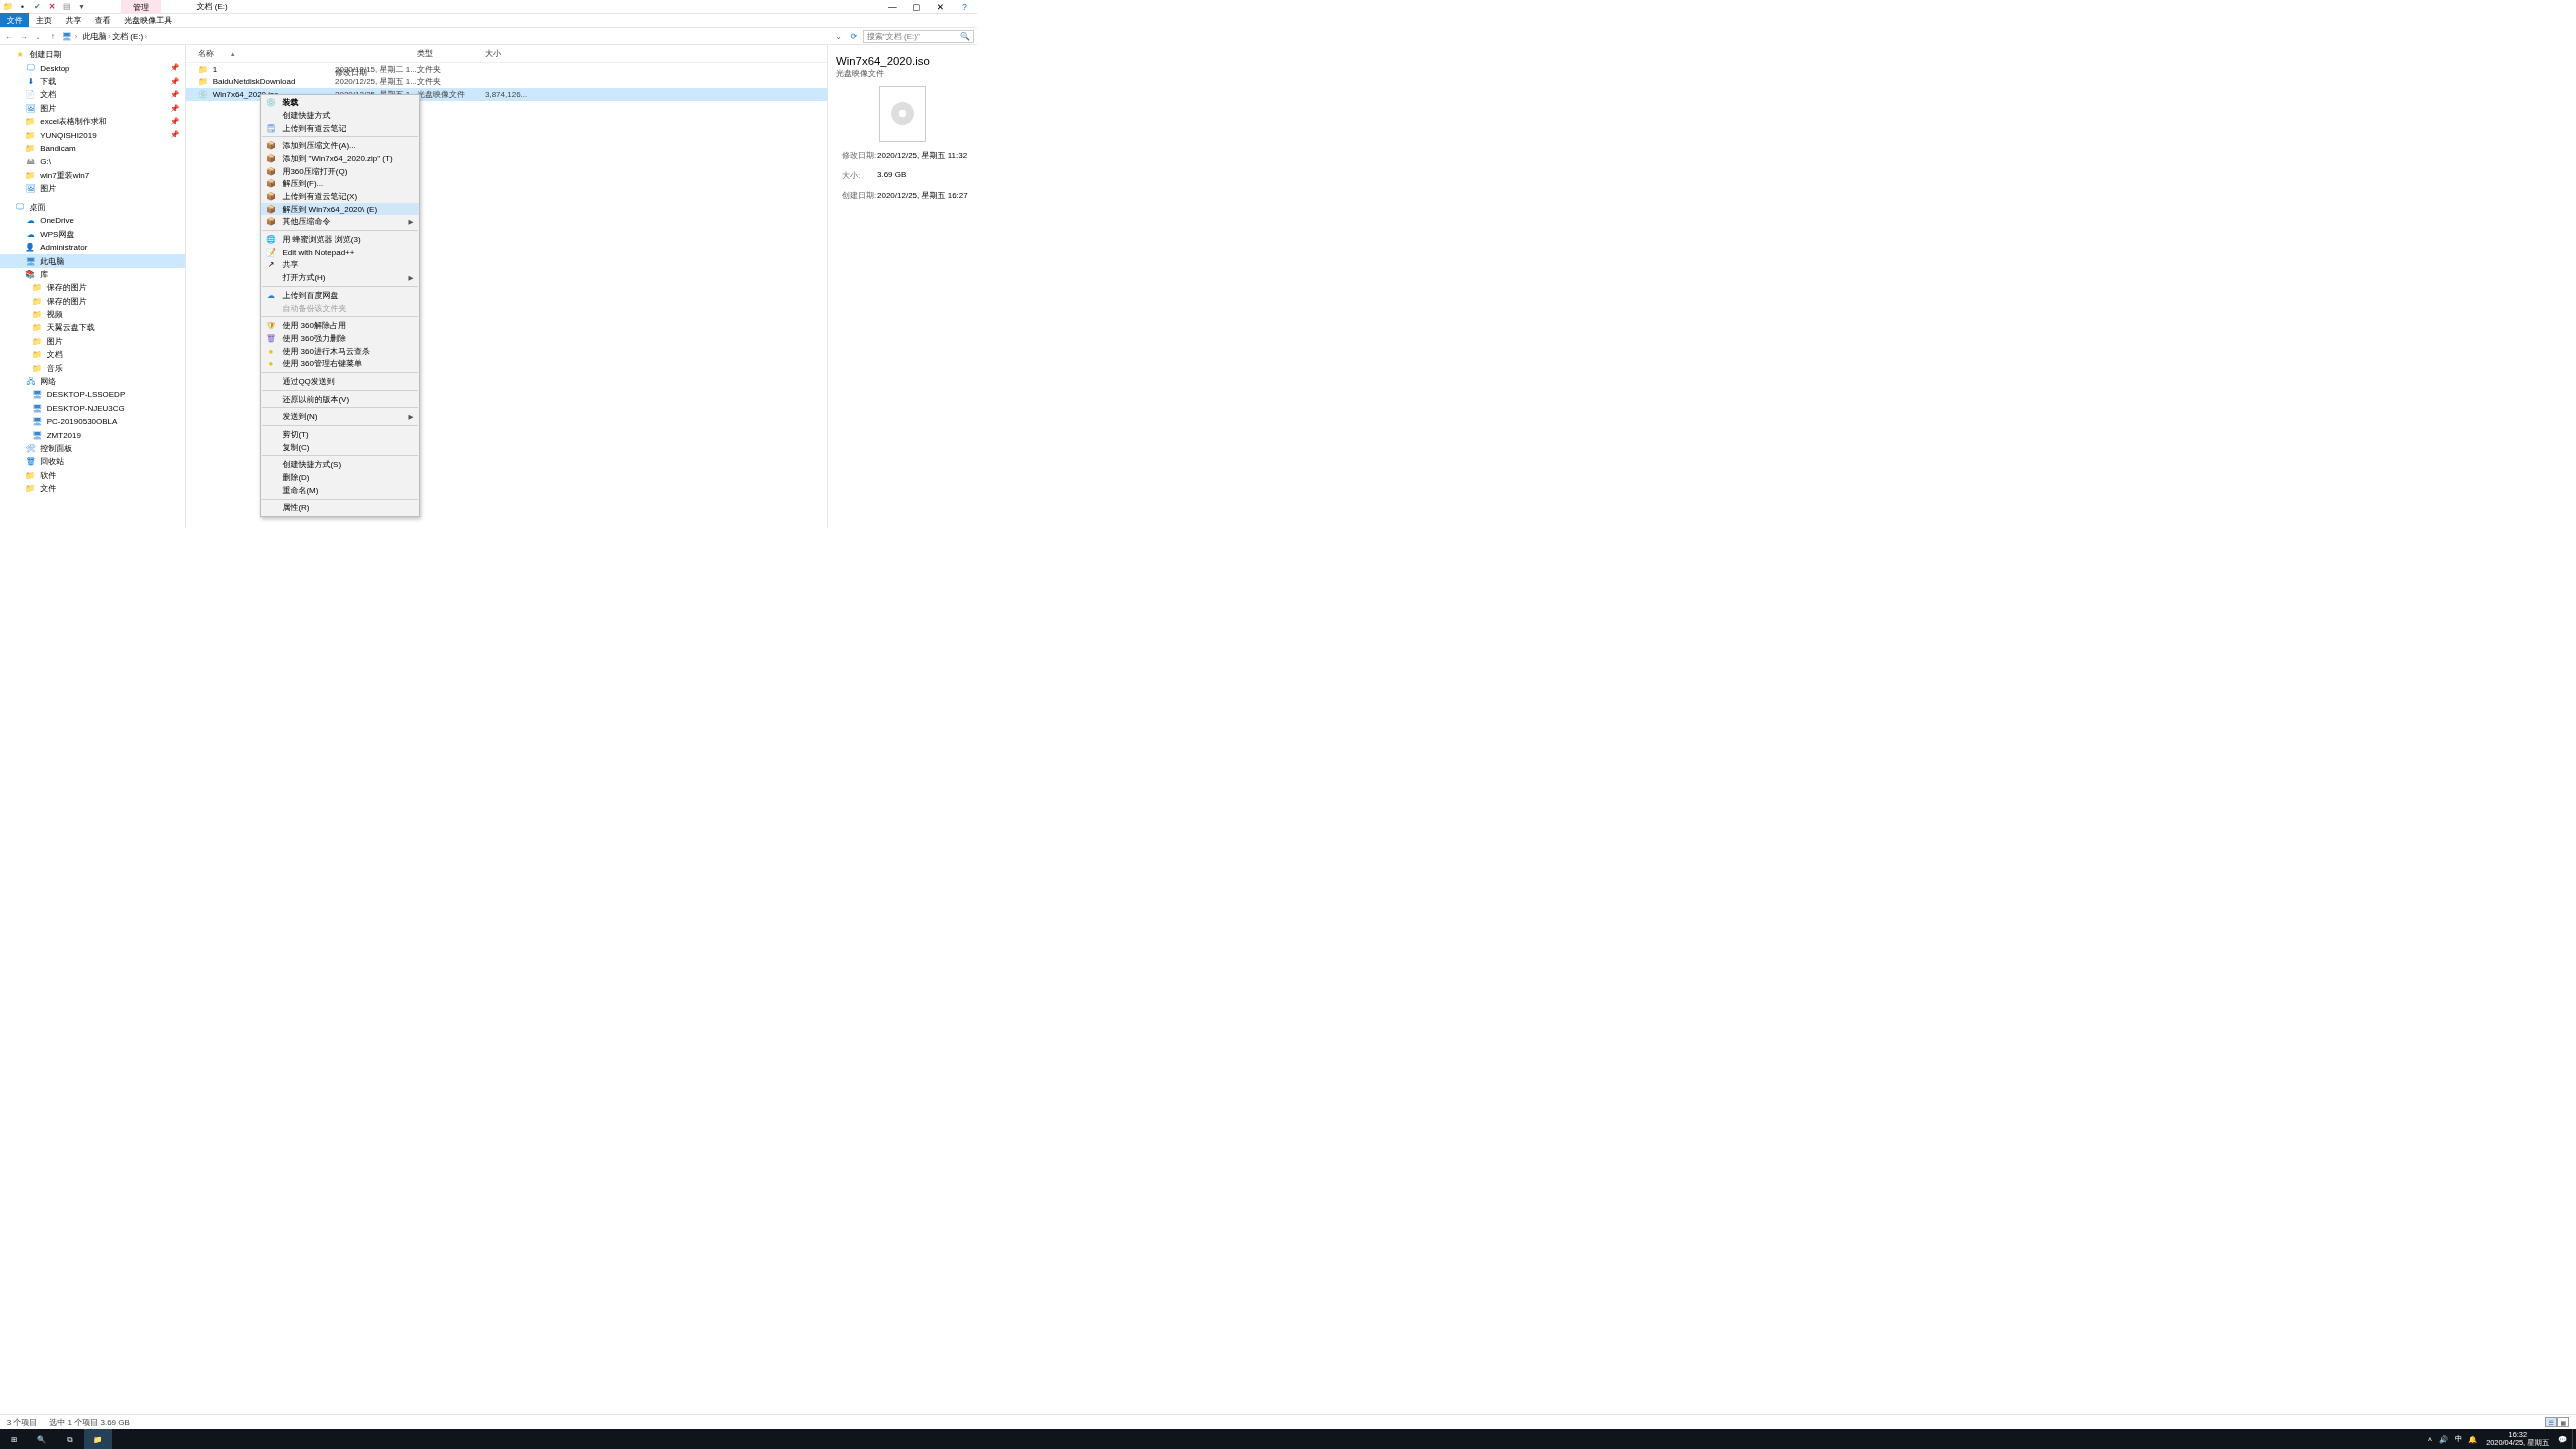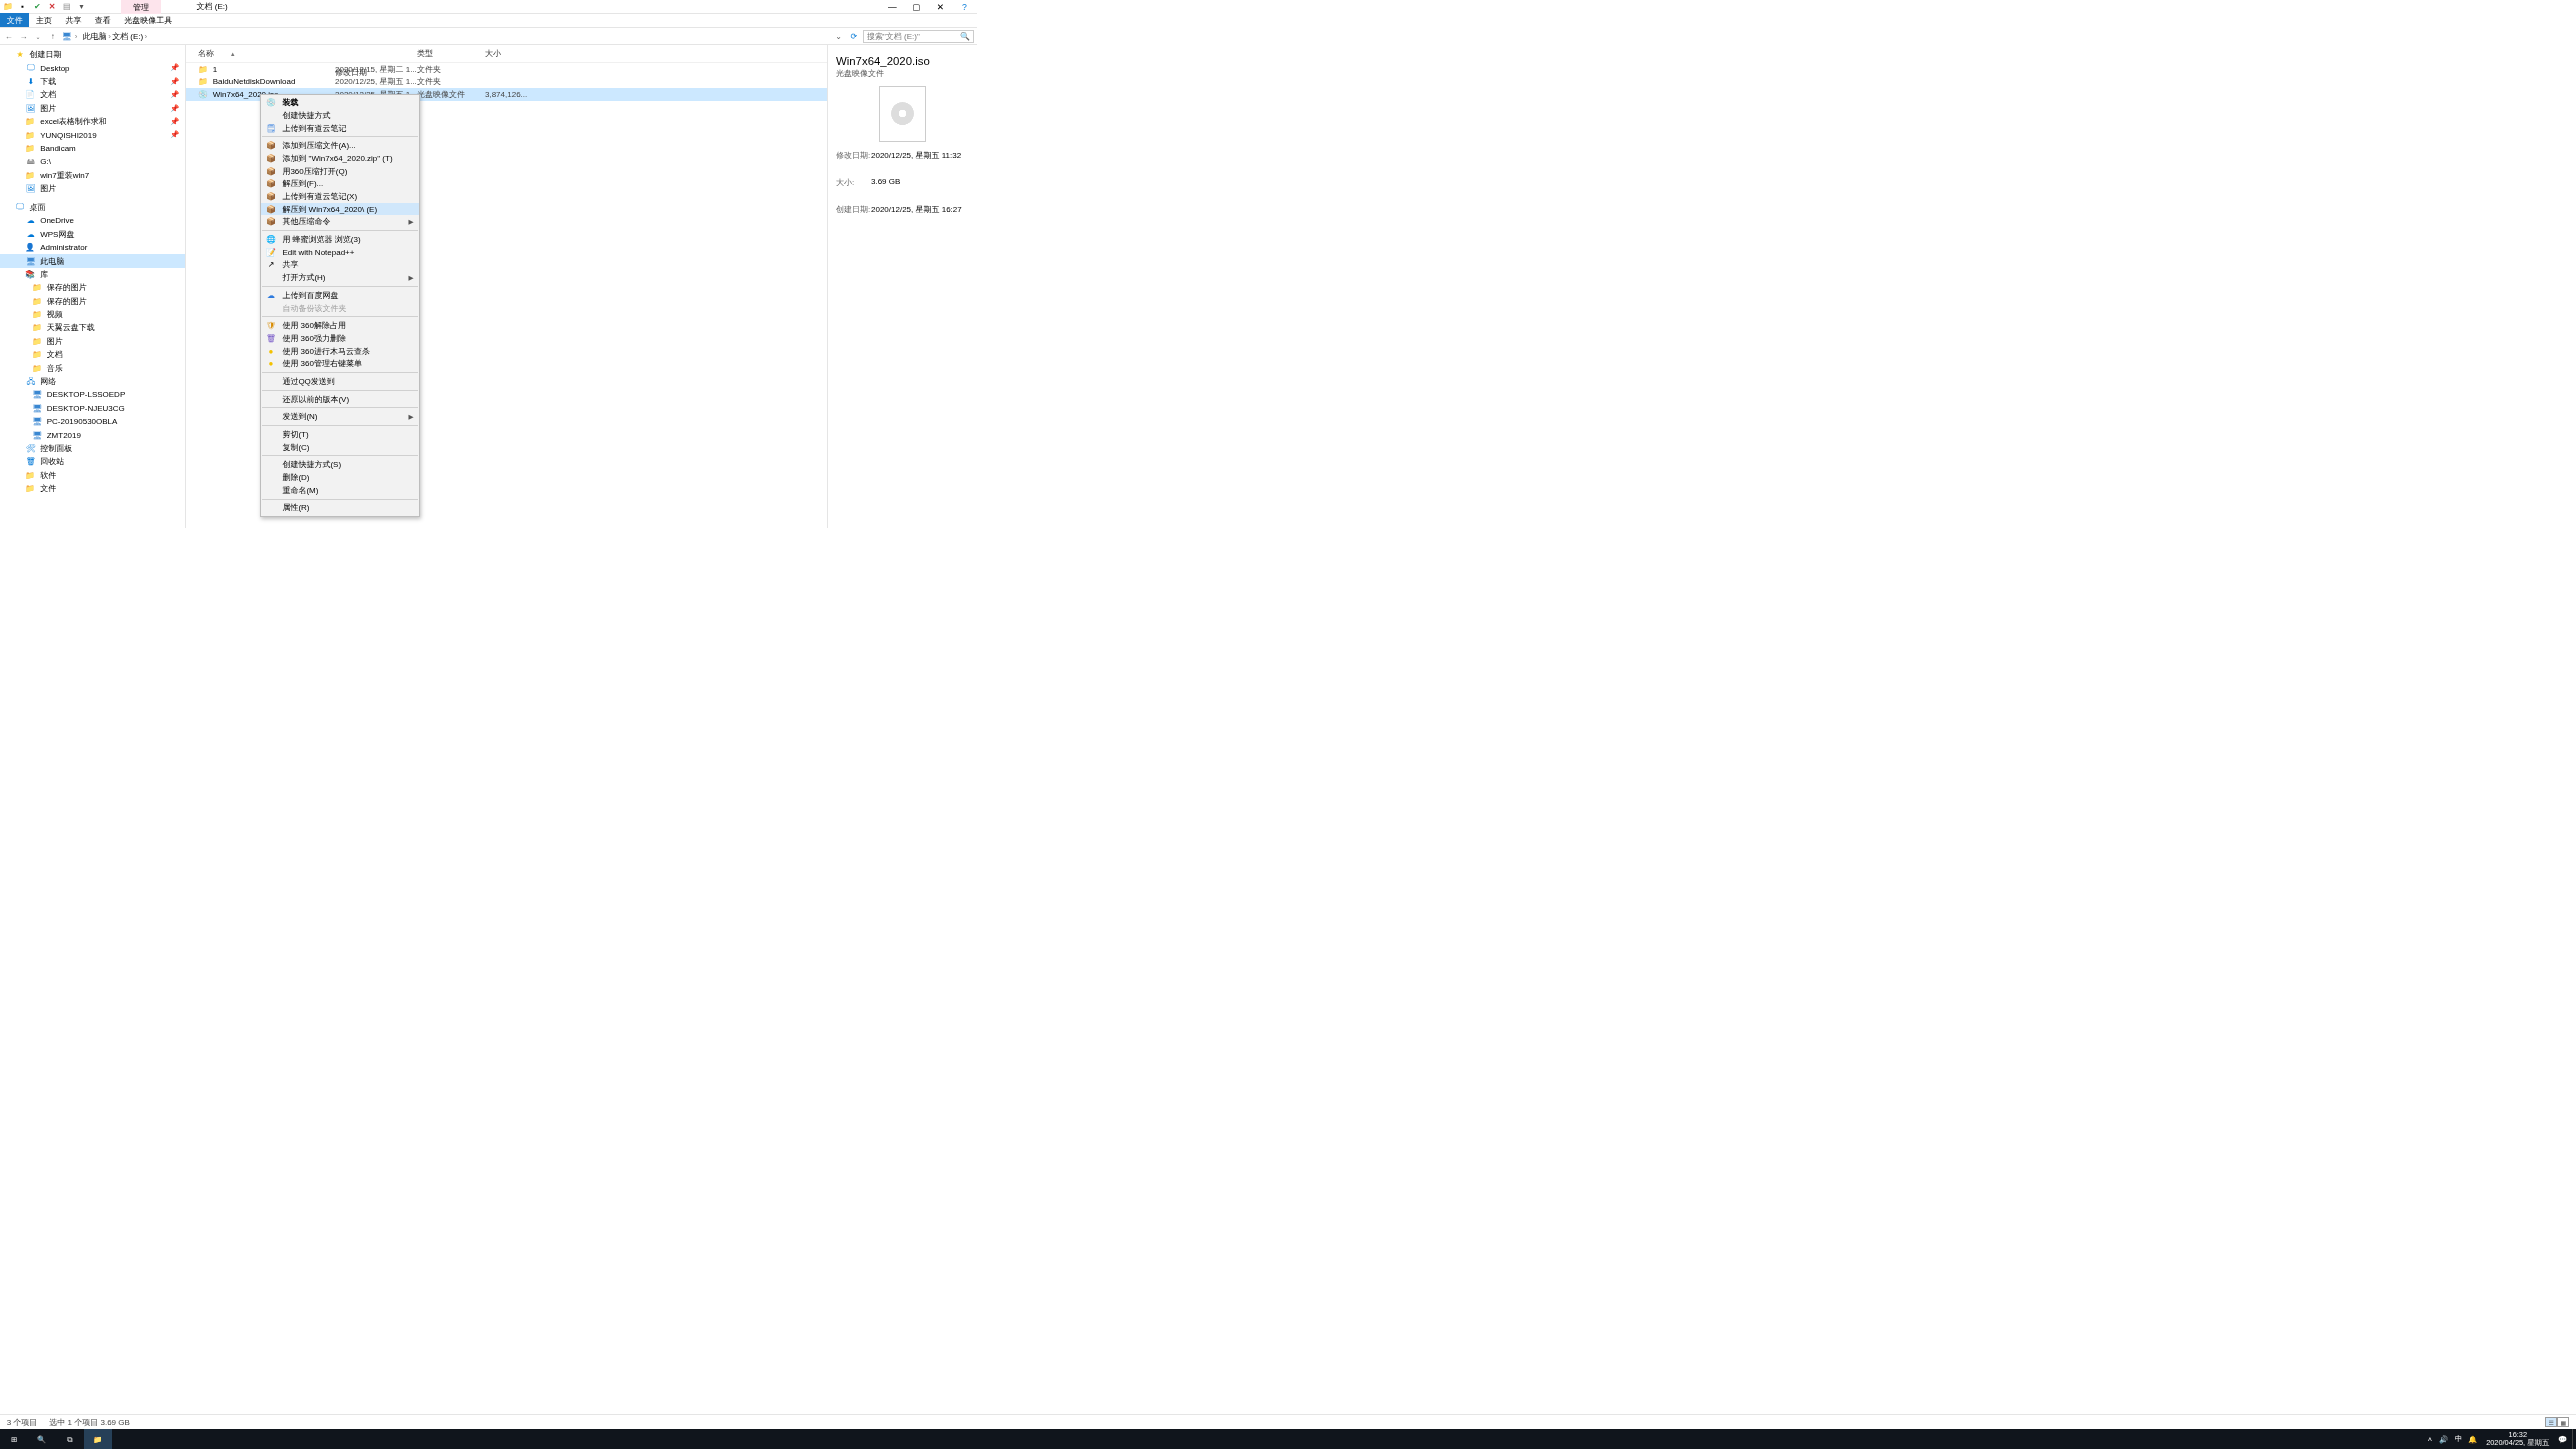--- a/index.html
+++ b/index.html
@@ -63,21 +63,21 @@
   .row .c-date { width: 82px; color: #444; }
   .row .c-type { width: 68px; color: #444; font-family: Liberation Serif, serif; }
   .row .c-size { width: 54px; text-align: right; color: #444; }
 
   
   .details { width: 150px; border-left: 0.7px solid #e5e5e5; padding: 9.4px 8px; font-size: 8px; }
   .details h2 { font-size: 11.4px; font-weight: 400; margin-bottom: 1.3px; }
   .details .sub { color: #555; margin-bottom: 6.7px; }
   .det-thumb { width: 47px; height: 56px; border: 0.7px solid #ccc; margin: 5.4px auto 8px; background: #fff; display:flex; align-items:center; justify-content:center; }
   .det-thumb .disc { width: 23px; height:23px; border-radius:50%; background: radial-gradient(circle at 50% 50%, #fff 0 22%, #ddd 24% 70%, #fff 72%); }
-  .det-grid { display: grid; grid-template-columns: 35px 1fr; row-gap: 16px; }
+  .det-grid { display: grid; grid-template-columns: 35px 1fr; row-gap: 9px; margin-left: 6px; }
   .det-grid .k { color: #666; }
 
   
   .status { position: absolute; left: 0; bottom: 20px; height: 14.8px; width: 100%;
             display: flex; align-items: center; font-size: 8px; color: #444; padding: 0 6.7px;
             border-top: 0.7px solid #e5e5e5; background:#fff; }
   .status .spacer { flex: 1; }
   .view-toggle { width:12px; height:10.7px; border:0.7px solid #999; font-size:6px; display:flex; align-items:center; justify-content:center; background:#cfe7fb; }
   .view-toggle + .view-toggle { background:#fff; }
 

